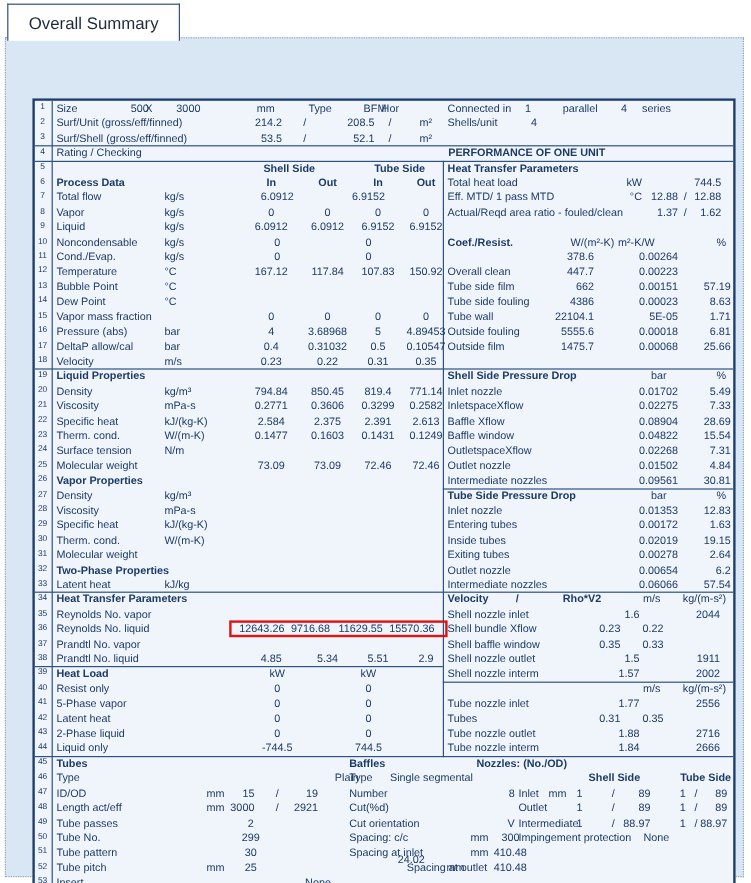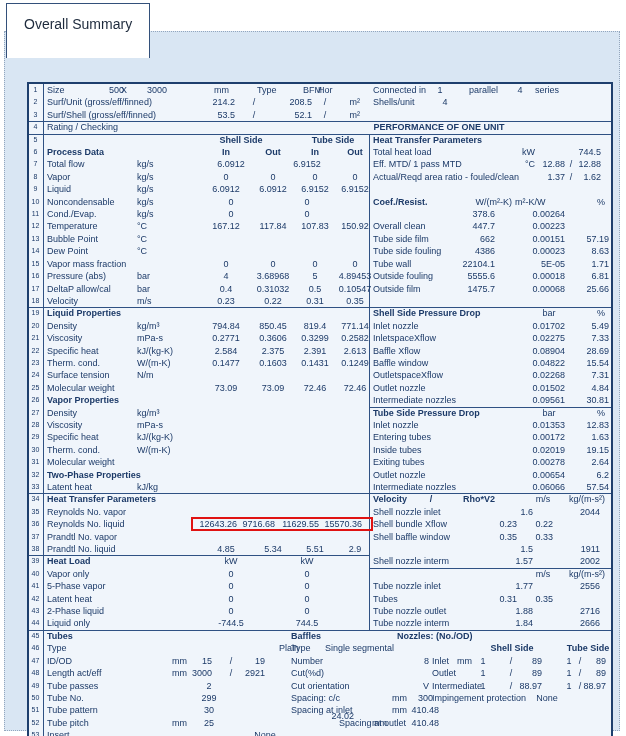--- a/index.html
+++ b/index.html
@@ -2,21 +2,21 @@
 <html style="--txt: #1c3a68; --tbd: #1e3f6d; --line: #2f5183; --hl: #e01212; --panel: #d9e6f3; --tbg: #f0f5fb;"><head>
 <meta charset="utf-8">
 <style>
   :root{
     --txt:#1c3a68; --tbd:#1e3f6d; --line:#2f5183; --hl:#e01212;
     --panel:#d9e6f3; --tbg:#f0f5fb; --page:#ffffff;
   }
   html,body{margin:0;padding:0}
   body{width:626px;height:736px;background:var(--page);font-family:"Liberation Sans",sans-serif;position:relative;overflow:hidden}
   .panel{position:absolute;left:4px;top:31px;width:616px;height:700px;background:var(--panel);border:1px dotted #93a6bd;box-sizing:border-box}
-  .tab{position:absolute;left:6px;top:3px;height:30px;padding:12px 17px;background:#ffffff;border:1px solid #33507a;border-bottom:none;z-index:3;display:flex;font-size:14px;color:#1d2a3c}
+  .tab{position:absolute;left:6px;top:3px;height:30px;padding:0 17px;background:#ffffff;border:1px solid #33507a;border-bottom:none;z-index:3;display:flex;align-items:center;font-size:14px;color:#1d2a3c}
   .table{position:absolute;left:22px;top:50px;width:586px;height:674px;background:var(--tbg);border:2px solid var(--tbd);box-sizing:border-box;z-index:2}
   .rows{position:absolute;left:0;top:0;right:0;bottom:0;overflow:hidden}
   .trow{position:relative;height:12.42px}
   .cell{position:absolute;top:0;height:100%;line-height:12.4px;font-size:9px;color:var(--txt);white-space:nowrap}
   .b{font-weight:bold}
   .rnum{position:absolute;left:0;top:0;width:13px;text-align:center;font-size:7px;line-height:12.8px;color:var(--txt)}
   .divider-num{position:absolute;left:14px;top:0;height:100%;width:1px;background:var(--line)}
   .divider-mid{position:absolute;left:340px;top:49.7px;height:497px;width:1px;background:var(--line)}
   .bt-full::before,.bt-left::before,.bt-right::before{content:"";position:absolute;top:0;height:1px;background:var(--line);z-index:1}
   .bt-full::before{left:0;right:0}
@@ -401,21 +401,21 @@
           <span class="cell c-unit">kJ/kg</span>
           <span class="cell c-rlab">Intermediate nozzles</span>
           <span class="cell c-rb">0.06066</span>
           <span class="cell c-rc">57.54</span>
         </div>
         <div class="trow bt-full">
           <span class="rnum">34</span>
           <span class="cell c-lab b">Heat Transfer Parameters</span>
           <span class="cell c-rlab b">Velocity</span>
           <span class="cell b" style="left: 396px; width: 12px; text-align: center;">/</span>
-          <span class="cell b" style="left: 406px; width: 60px; text-align: right;">Rho*V2</span>
+          <span class="cell b" style="left: 426px; width: 60px; text-align: center;">Rho*V2</span>
           <span class="cell c-rms">m/s</span>
           <span class="cell c-rkg">kg/(m-s²)</span>
         </div>
         <div class="trow">
           <span class="rnum">35</span>
           <span class="cell c-lab">Reynolds No. vapor</span>
           <span class="cell c-rlab">Shell nozzle inlet</span>
           <span class="cell c-rvel">1.6</span>
           <span class="cell c-rrho">2044</span>
         </div>
@@ -438,35 +438,36 @@
           <span class="cell c-rpa">0.35</span>
           <span class="cell c-rpb">0.33</span>
         </div>
         <div class="trow">
           <span class="rnum">38</span>
           <span class="cell c-lab">Prandtl No. liquid</span>
           <span class="cell c-v1">4.85</span>
           <span class="cell c-v2">5.34</span>
           <span class="cell c-v3">5.51</span>
           <span class="cell c-v4">2.9</span>
+          <span class="cell c-rlab">Shell nozzle outlet</span>
           <span class="cell c-rvel">1.5</span>
           <span class="cell c-rrho">1911</span>
         </div>
         <div class="trow bt-left">
           <span class="rnum">39</span>
           <span class="cell c-lab b">Heat  Load</span>
           <span class="cell c-s12">kW</span>
           <span class="cell c-s34">kW</span>
           <span class="cell c-rlab">Shell nozzle interm</span>
           <span class="cell c-rvel">1.57</span>
           <span class="cell c-rrho">2002</span>
         </div>
         <div class="trow bt-right">
           <span class="rnum">40</span>
-          <span class="cell c-lab">Vapor only</span>
+          <span class="cell c-lab">Resist only</span>
           <span class="cell c-s12">0</span>
           <span class="cell c-s34">0</span>
           <span class="cell c-rms">m/s</span>
           <span class="cell c-rkg">kg/(m-s²)</span>
         </div>
         <div class="trow">
           <span class="rnum">41</span>
           <span class="cell c-lab">5-Phase vapor</span>
           <span class="cell c-s12">0</span>
           <span class="cell c-s34">0</span>

